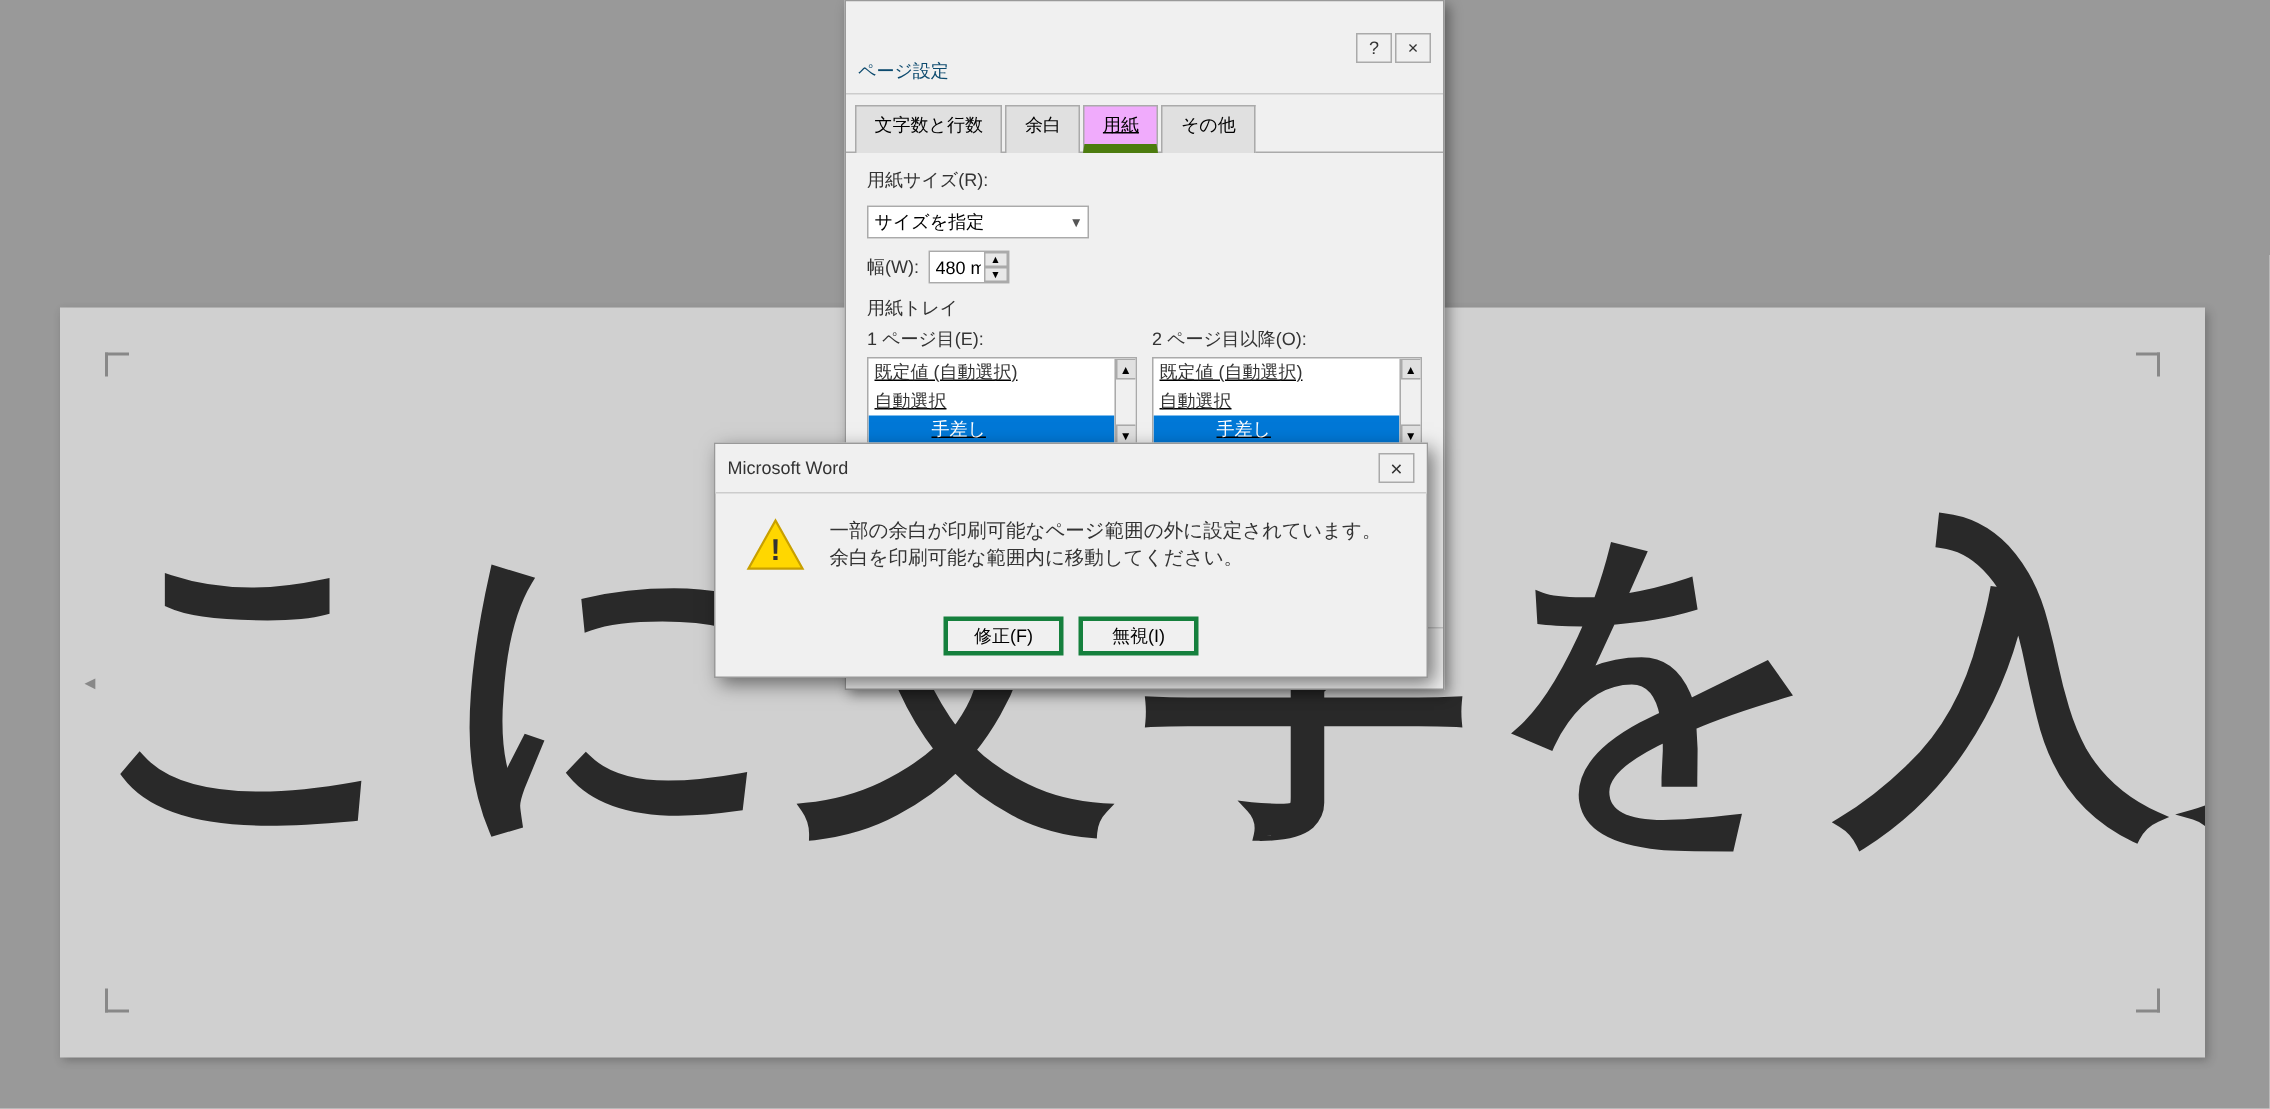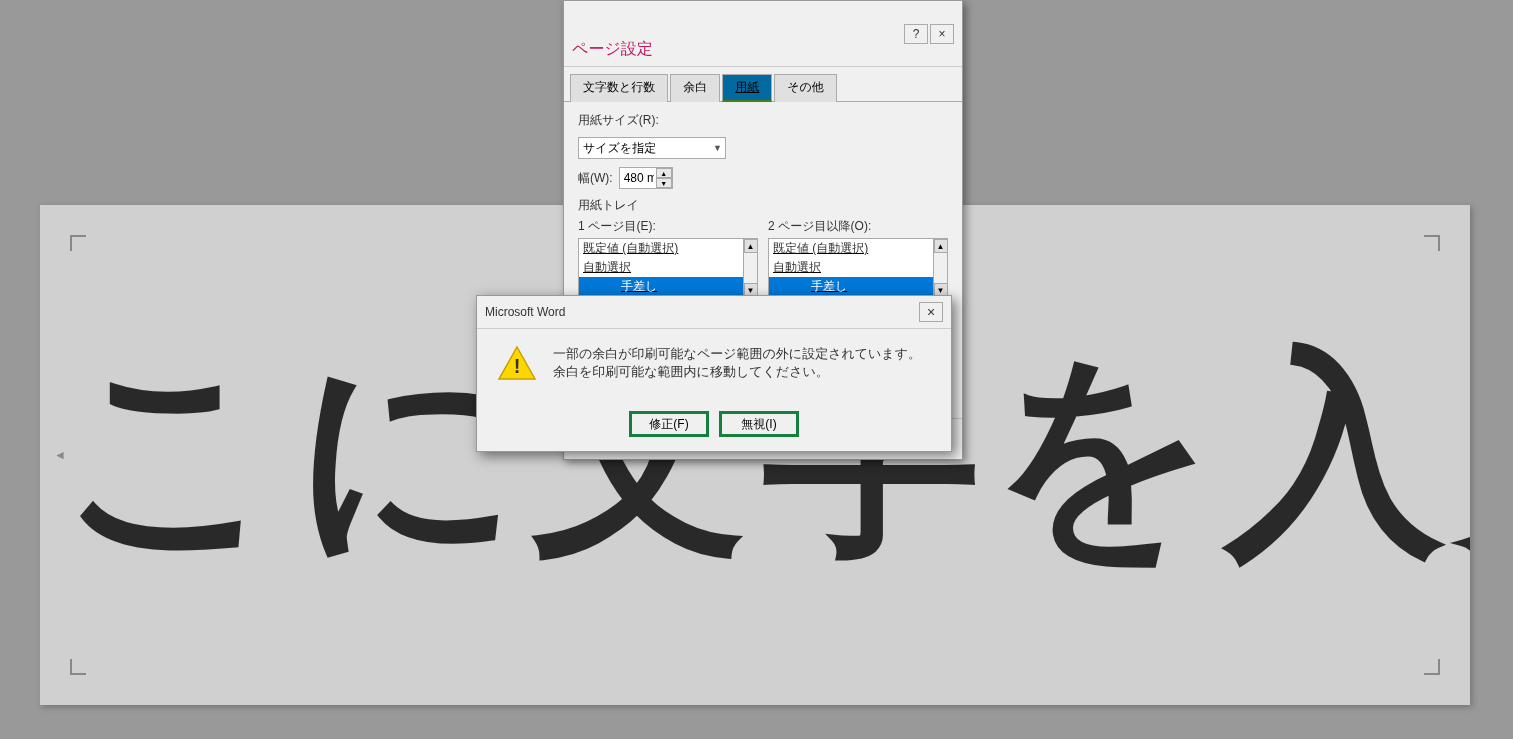--- a/index.html
+++ b/index.html
@@ -94,22 +94,22 @@
       background: #f0f0f0;
       padding: 6px 8px;
       display: flex;
       align-items: center;
       justify-content: space-between;
       border-bottom: 1px solid #ccc;
       user-select: none;
     }
 
     .dialog-title {
-      font-size: 16px;
-      color: #be185d;
+      font-size: 12px;
+      color: #0c4a6e;
       margin-top: 32px;
     }
 
     .dialog-controls {
       display: flex;
       gap: 2px;
     }
 
     .dialog-btn-help, .dialog-btn-close {
       width: 24px;
@@ -138,22 +138,22 @@
       border-bottom: none;
       background: #e0e0e0;
       font-size: 12px;
       cursor: pointer;
       margin-right: 2px;
       position: relative;
       top: 1px;
     }
 
     .tab.active {
-      background: #0369a1;
-      border-bottom: 2px solid #4d7c0f;
+      background: #f0abfc;
+      border-bottom: 6px solid #4d7c0f;
       z-index: 1;
       text-decoration: underline;
     }
 
     
     .dialog-content {
       padding: 10px 14px;
     }
 
     .form-row {

